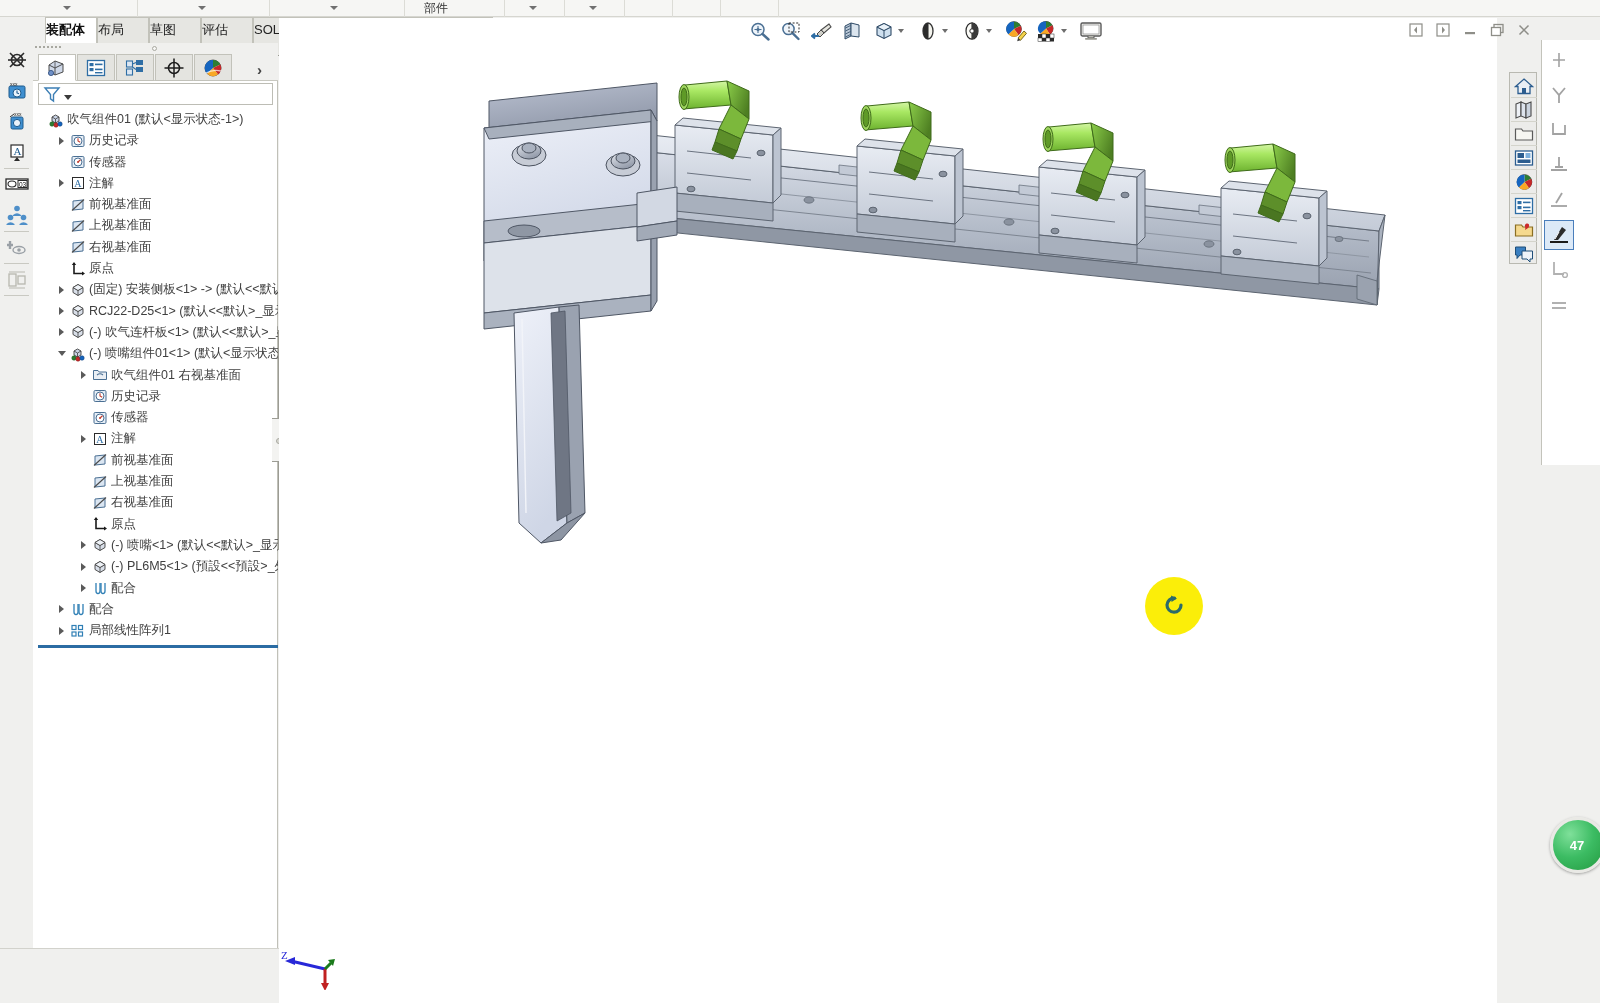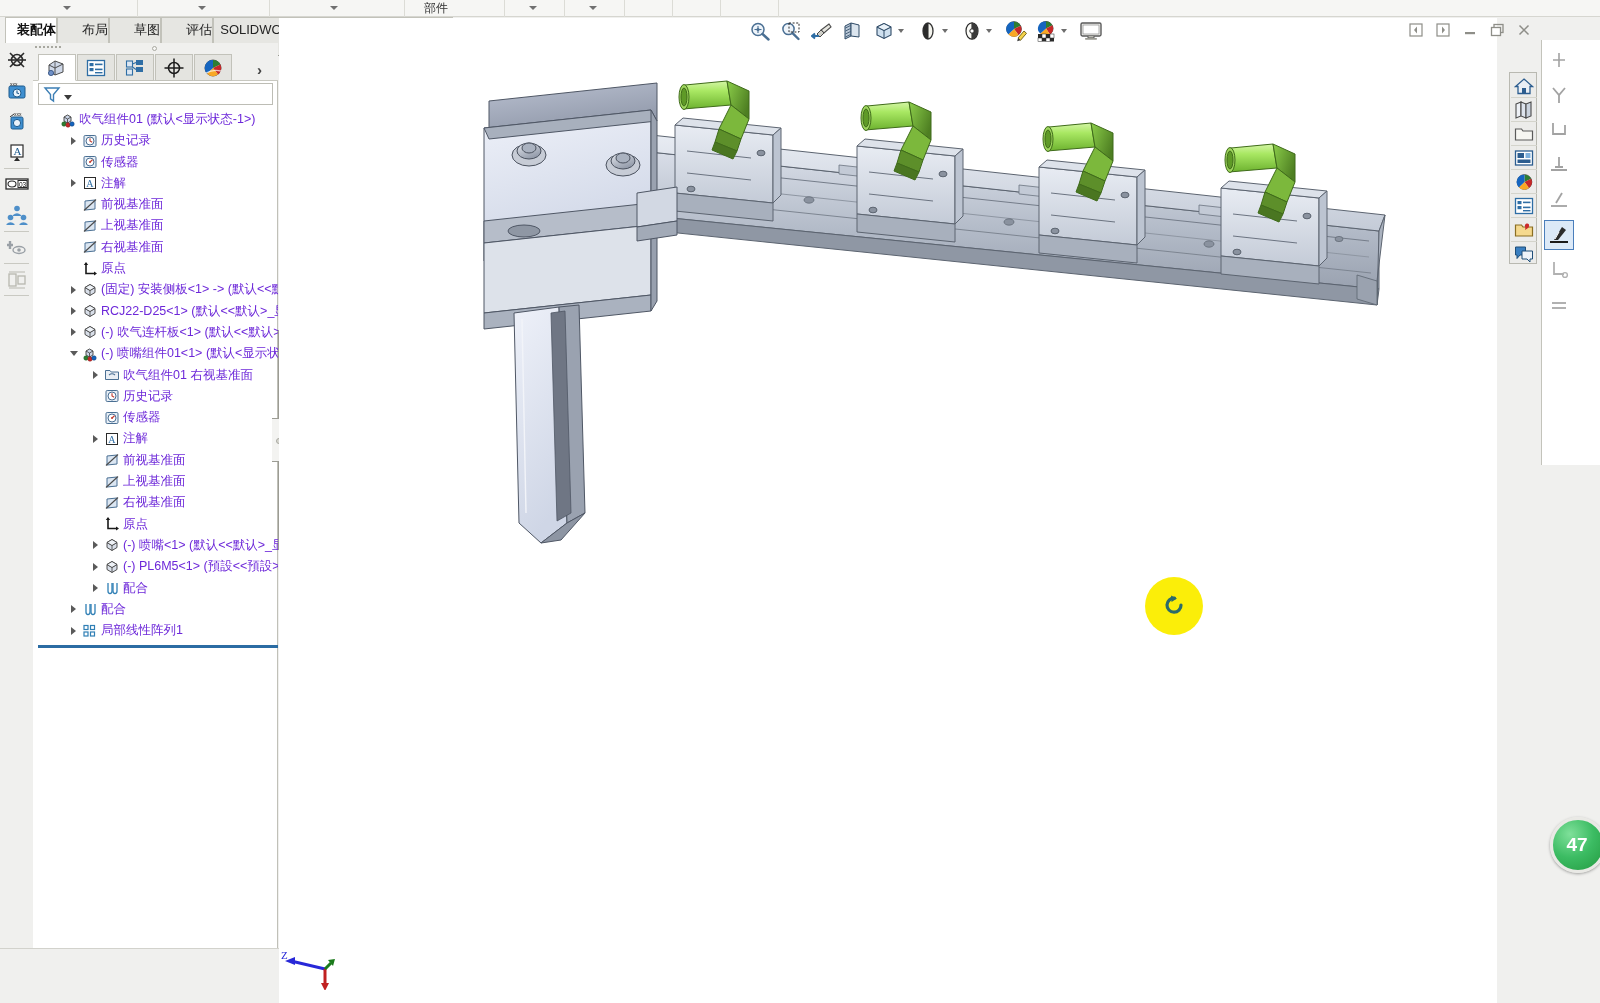--- a/index.html
+++ b/index.html
@@ -34,22 +34,22 @@
   }
 
   
   .tabbar{
     position:absolute; left:0; top:17px; width:1600px; height:25px;
     background:#f0f0ee;
   }
   .tab{
     position:absolute; top:0; height:39px;
     background:#e6e6e2; border:1px solid #c2c2ba; border-bottom:1px solid #9a9a92;
-    font-size:13px; color:#232323; line-height:23px; text-align:right;
-    white-space:nowrap; cursor:default;
+    font-size:13px; color:#232323; line-height:23px; text-align:left;
+    white-space:nowrap; cursor:default;margin-left:40px;
   }
   .tab.active{
     background:#ffffff; border-bottom:1px solid #ffffff;
     font-weight:bold; color:#111;
   }
 
   
   .lefttool{
     position:absolute; left:0; top:43px; width:33px; height:250px;
     background:#f0f0ee;
@@ -96,21 +96,21 @@
     position:absolute; left:5px; top:40px; width:235px; height:22px;
     border:1px solid #bdbdb5; background:#ffffff;
     display:flex; align-items:center;
   }
   .fm-tree{
     position:absolute; left:0; top:66px; width:245px; height:560px;
     overflow:hidden;
   }
   .tr{
     position:relative; height:21.3px; white-space:nowrap;
-    font-size:12.5px; color:#6d28d9; line-height:21.3px;margin-left:12px;
+    font-size:12.5px; color:#404040; line-height:21.3px;
   }
   .tw{
     position:absolute; width:11px; height:21px;
     display:flex;align-items:center;justify-content:center;
   }
   .tw .arrow{
     width:0;height:0; border-top:4px solid transparent;
     border-bottom:4px solid transparent; border-left:5px solid #5a5a5a;
   }
   .tw.open .arrow{
@@ -212,21 +212,21 @@
   
   .greenbadge{
     position:absolute; left:1550px; top:817px; width:56px; height:56px;
     border-radius:50%;
     background:radial-gradient(circle at 34% 28%, #7fe09a 0%, #3cbc63 48%, #23993f 100%);
     border:3px solid #e9e9e5;
     box-shadow:0 1px 3px rgba(0,0,0,.35);
     display:flex; align-items:center; justify-content:center;
   }
   .greenbadge span{
-    font-size:19px; font-weight:bold; color:#ffffff;
+    font-size:13px; font-weight:bold; color:#ffffff;
     font-family:"Liberation Sans", sans-serif;
     margin-left:-2px;
   }
 
   
   .triad{ position:absolute; left:278px; top:935px; width:60px; height:55px; }
 
   
   .bottomstrip{
     position:absolute; left:0; top:948px; width:279px; height:55px;

